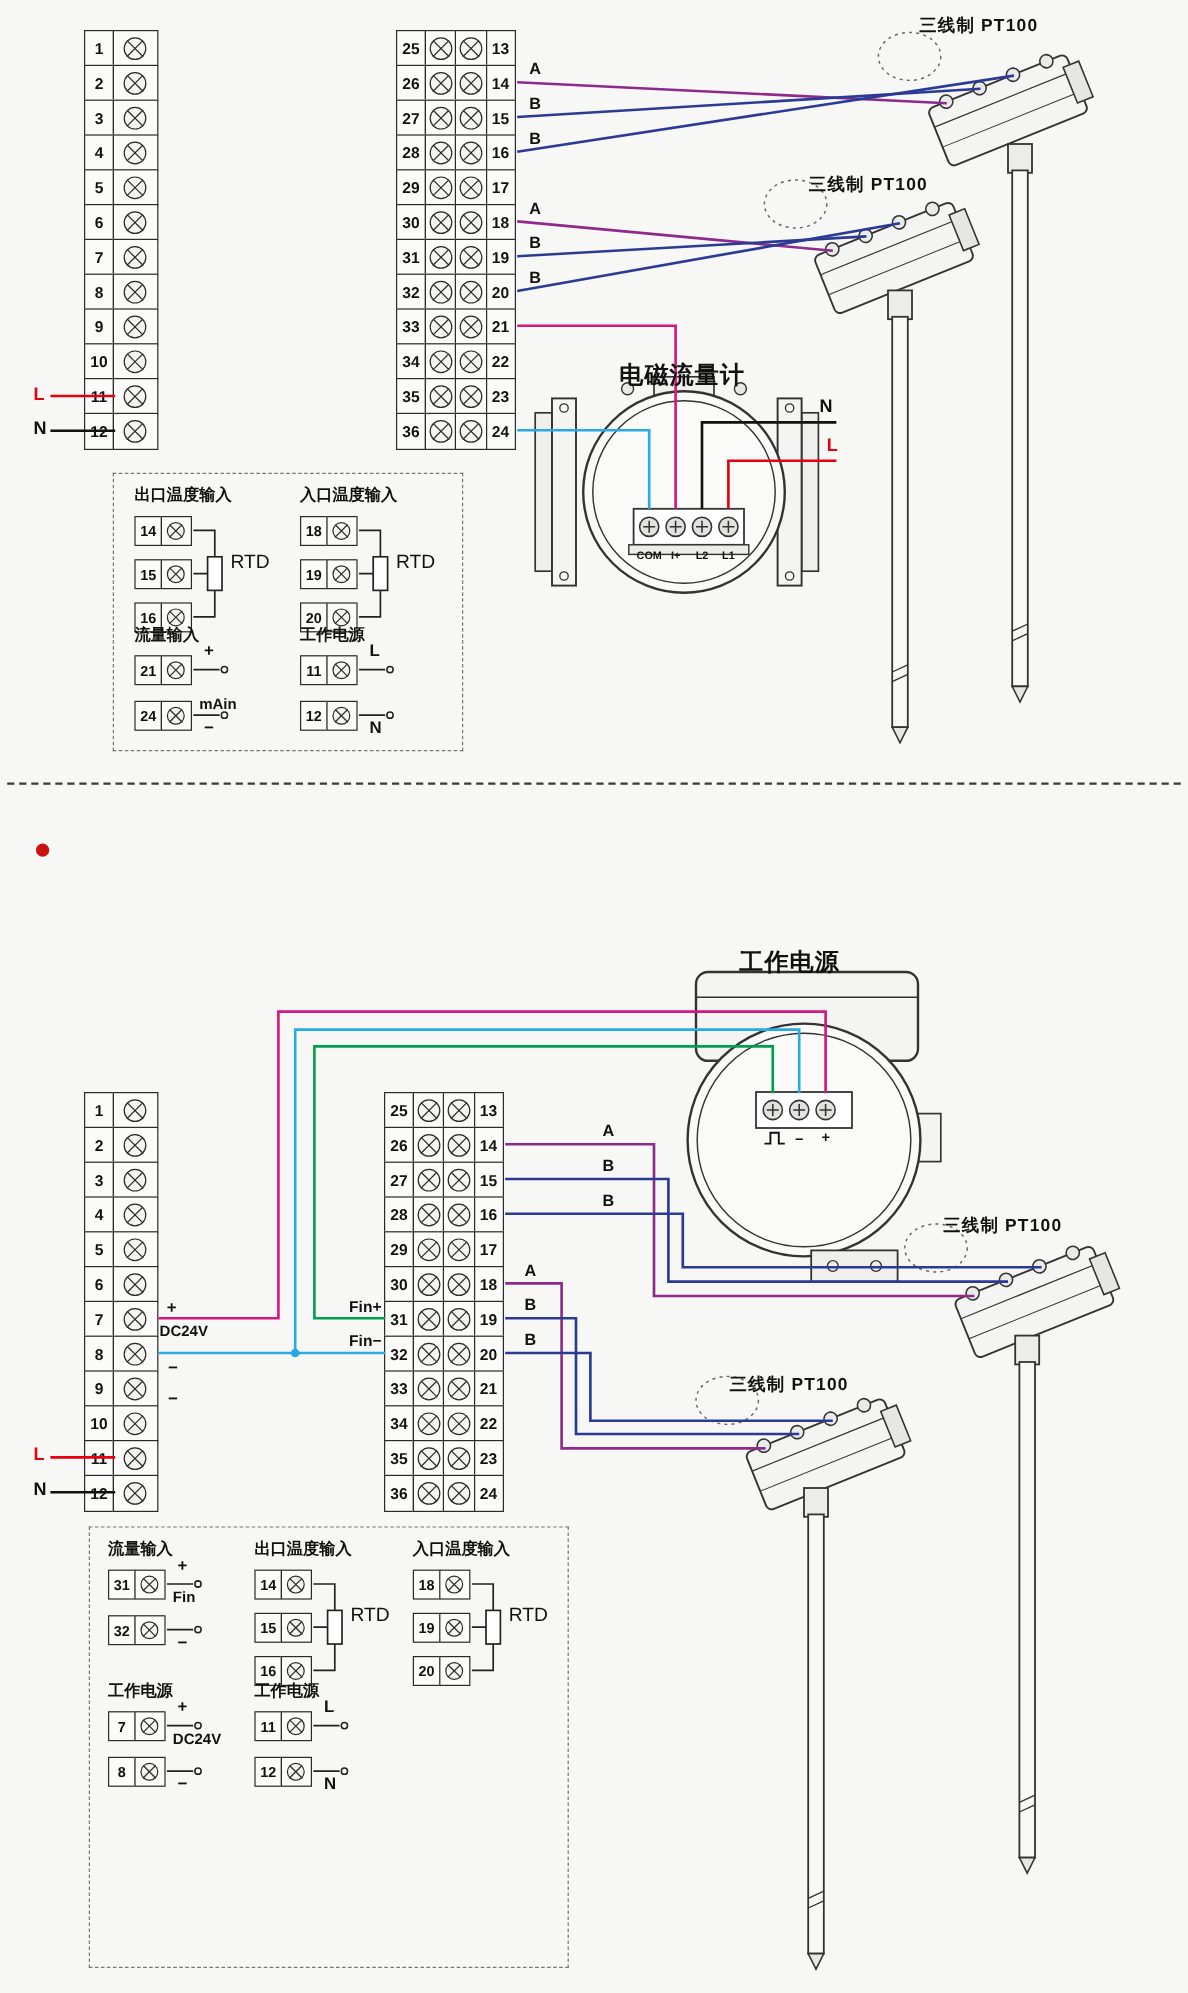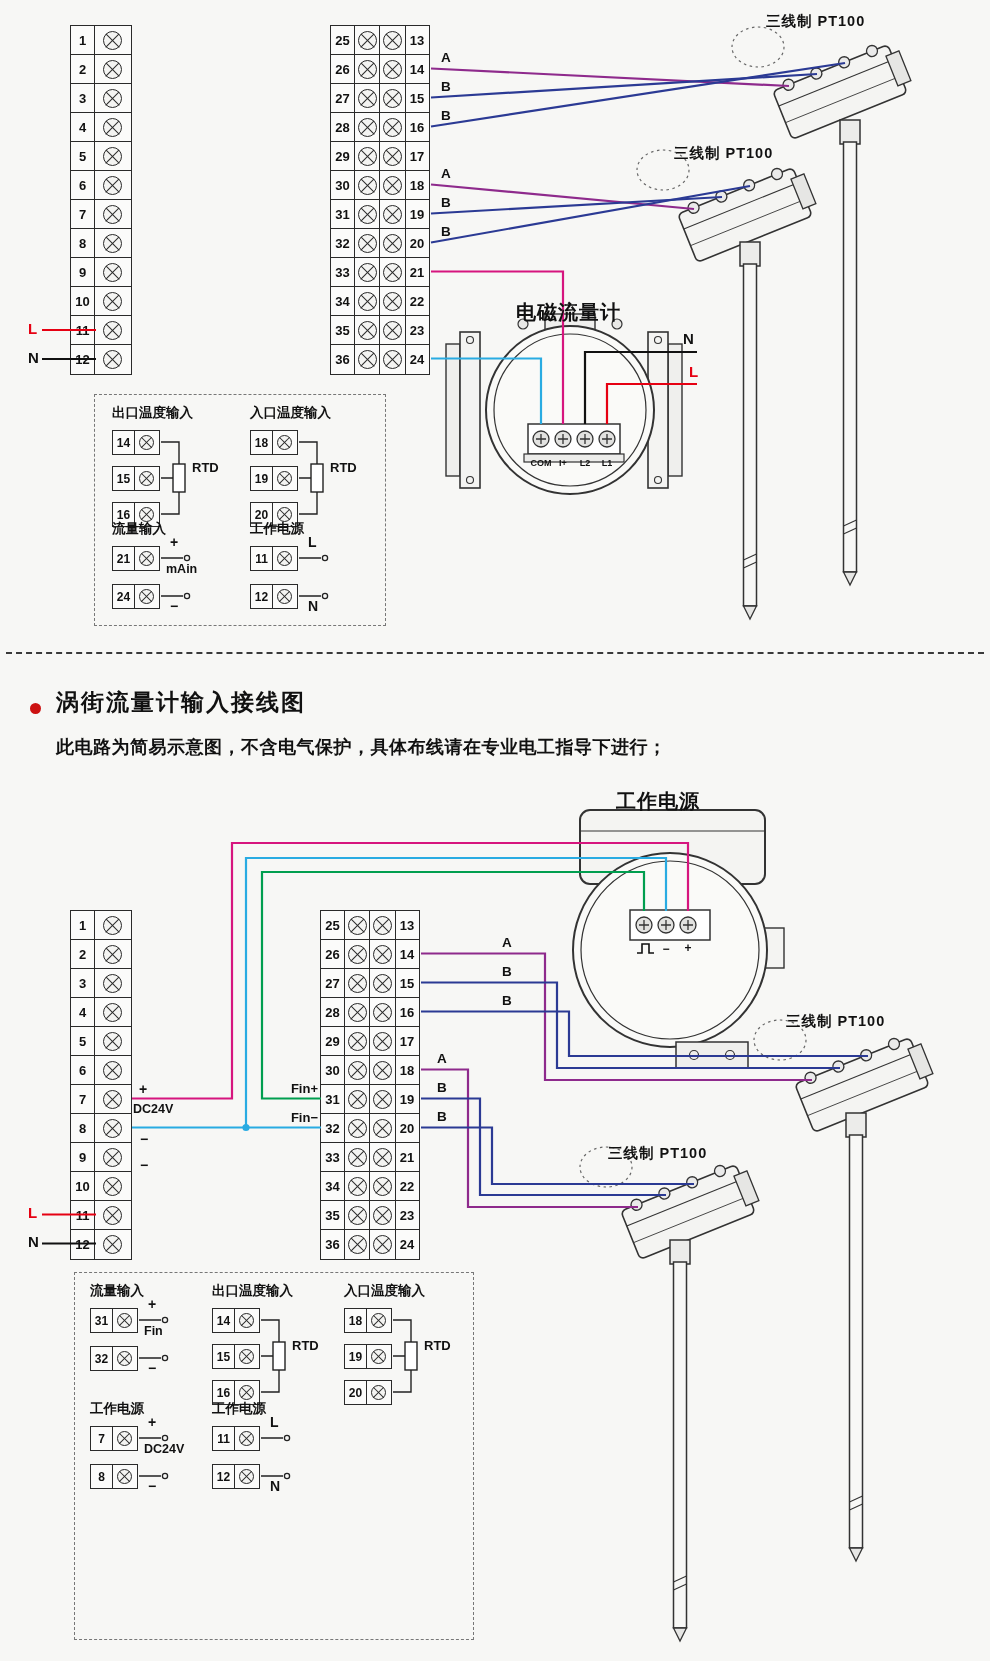--- a/index.html
+++ b/index.html
@@ -23,21 +23,21 @@
   .screw::before { transform:rotate(45deg); }
   .screw::after { transform:rotate(-45deg); }
   .screw.sm { width:15px; height:15px; }
   .legend-box { position:absolute; border:1.6px dashed #777; z-index:1; }
   .lgroup { position:absolute; z-index:3; }
   .ltitle { font-size:13.5px; font-weight:700; white-space:nowrap; }
   .lrow { position:absolute; left:0; display:flex; }
   .lrow .tnum { width:23px; height:25px; font-size:12px; font-weight:700; }
   .lrow .tscrew { width:26px; height:25px; }
   .lann { position:absolute; }
-  .lann-label { position:absolute; font-size:13px; font-weight:700; white-space:nowrap; }
+  .lann-label { position:absolute; font-size:16px; font-weight:400; white-space:nowrap; }
   .lsign { position:absolute; font-size:14px; font-weight:700; }
   .lmid { position:absolute; font-size:12.5px; font-weight:700; white-space:nowrap; }
   .lab { position:absolute; z-index:10; font-weight:700; white-space:nowrap; }
   .mains { font-size:15px; }
   .red { color:#e60012; }
   .wire-lab { font-size:13.5px; }
   .sensor-label { font-size:14.5px; letter-spacing:1px; }
   .meter-title { font-size:20px; letter-spacing:1px; }
   .tlabel { position:absolute; z-index:10; transform:translateX(-50%); font-size:9px; font-weight:700; }
   .vterm { font-size:12px; }
@@ -611,22 +611,20 @@
   <div class="lab mains red" style="left:689px;top:363px">L</div>
   <div class="tlabel" style="left:541px;top:458px">COM</div>
   <div class="tlabel" style="left:563px;top:458px">I+</div>
   <div class="tlabel" style="left:585px;top:458px">L2</div>
   <div class="tlabel" style="left:607px;top:458px">L1</div>
 
   <div class="legend-box" id="legend-top" style="left:94px;top:394px;width:292px;height:232px"></div>
 
   <div class="divider" style="left:6px;top:652px;width:978px"></div>
   <div class="title-bullet" id="bullet" style="left: 30px; top: 703px; background: rgb(204, 17, 17);"></div>
-  <div class="main-title" style="left:56px;top:687px">涡街流量计输入接线图</div>
-  <div class="warning" style="left:56px;top:735px">此电路为简易示意图，不含电气保护，具体布线请在专业电工指导下进行；</div>
 
   <div class="lab meter-title" style="left:616px;top:788px">工作电源</div>
   <div class="tlabel vterm" style="left:666px;top:942px">−</div>
   <div class="tlabel vterm" style="left:688px;top:941px">+</div>
   <div class="lab sign-lab" style="left:139px;top:1081px">+</div>
   <div class="lab dc-lab" style="left:133px;top:1102px">DC24V</div>
   <div class="lab sign-lab" style="left:140px;top:1131px">−</div>
   <div class="lab sign-lab" style="left:140px;top:1157px">−</div>
   <div class="lab fin-lab" style="left:276px;top:1081px">Fin+</div>
   <div class="lab fin-lab" style="left:276px;top:1110px">Fin−</div>
@@ -708,21 +706,21 @@
         <div class="tcell tscrew">
           <span class="screw sm"></span>
         </div>
       </div>
       <svg class="lann" width="42" height="92" style="left: 49px; top: 26px;">
         <path d="M0,12 H22 M0,50 H22" fill="none" stroke="#222" stroke-width="1.4"></path>
         <circle cx="26" cy="12" r="2.6" fill="none" stroke="#222" stroke-width="1.3"></circle>
         <circle cx="26" cy="50" r="2.6" fill="none" stroke="#222" stroke-width="1.3"></circle>
       </svg>
       <span class="lsign" style="left: 58px; top: 14px;">+</span>
-      <span class="lmid" style="left: 54px; top: 42px;">mAin</span>
+      <span class="lmid" style="left: 54px; top: 60px;">mAin</span>
       <span class="lsign" style="left: 58px; top: 78px;">−</span>
     </div>
     <div class="lgroup" style="left: 250px; top: 520px;">
       <div class="ltitle">工作电源</div>
       <div class="lrow" style="top: 26px;">
         <div class="tcell tnum">11</div>
         <div class="tcell tscrew">
           <span class="screw sm"></span>
         </div>
       </div>

